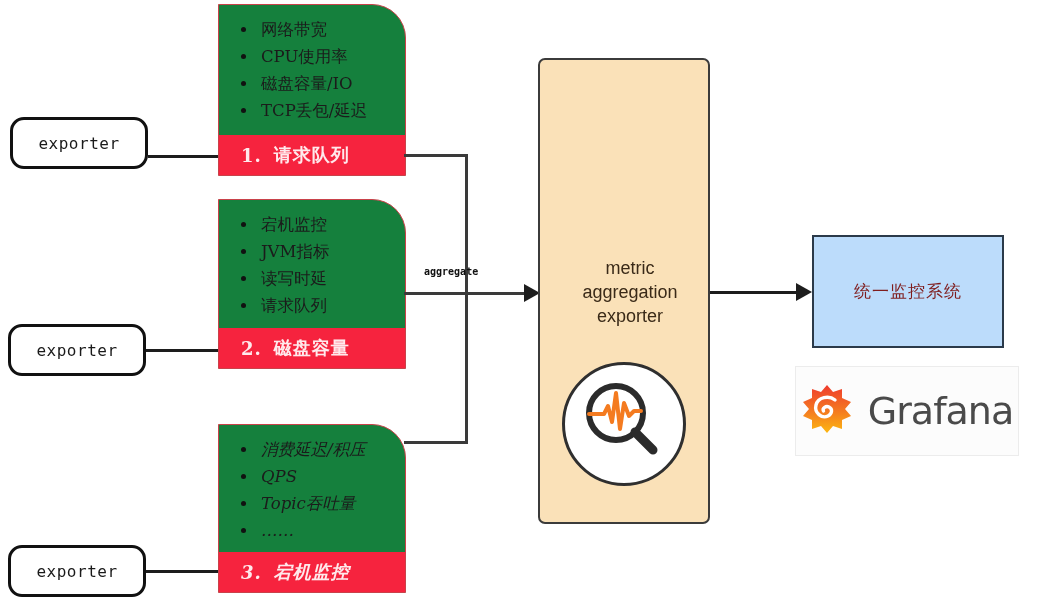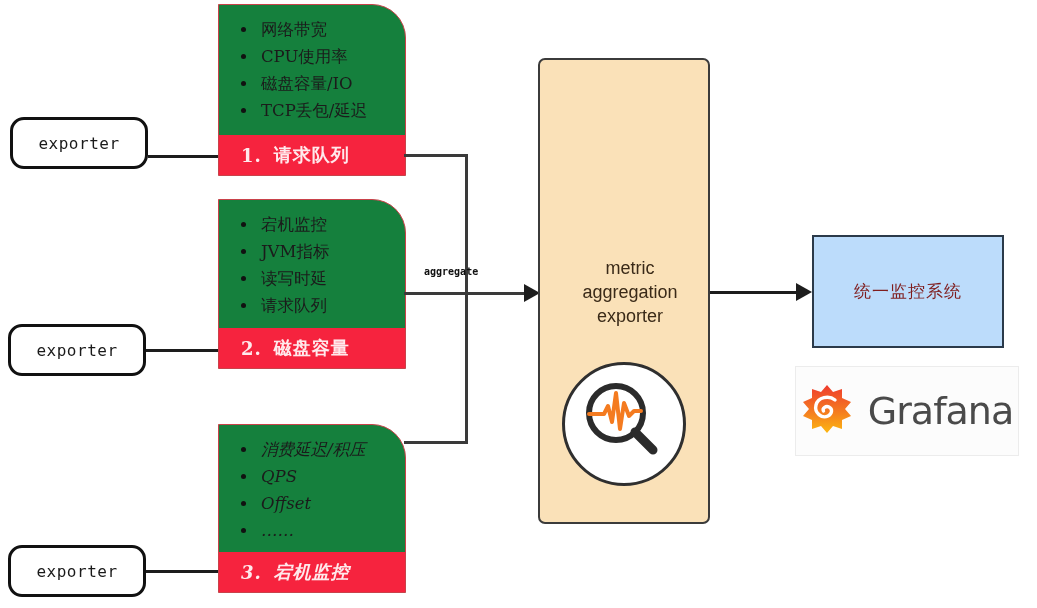--- a/index.html
+++ b/index.html
@@ -256,21 +256,21 @@
     <div class="card-header">
       <span class="idx">2.</span>
       <span>磁盘容量</span>
     </div>
   </div>
 
   <div class="card c3">
     <ul class="card-list">
       <li>消费延迟/积压</li>
       <li>QPS</li>
-      <li>Offset</li>
+      <li>Topic吞吐量</li>
       <li>……</li>
     </ul>
     <div class="card-header">
       <span class="idx">3.</span>
       <span>宕机监控</span>
     </div>
   </div>
 
   <div class="ln thin h" style="left:404px; top:154px; width:64px;"></div>
 

